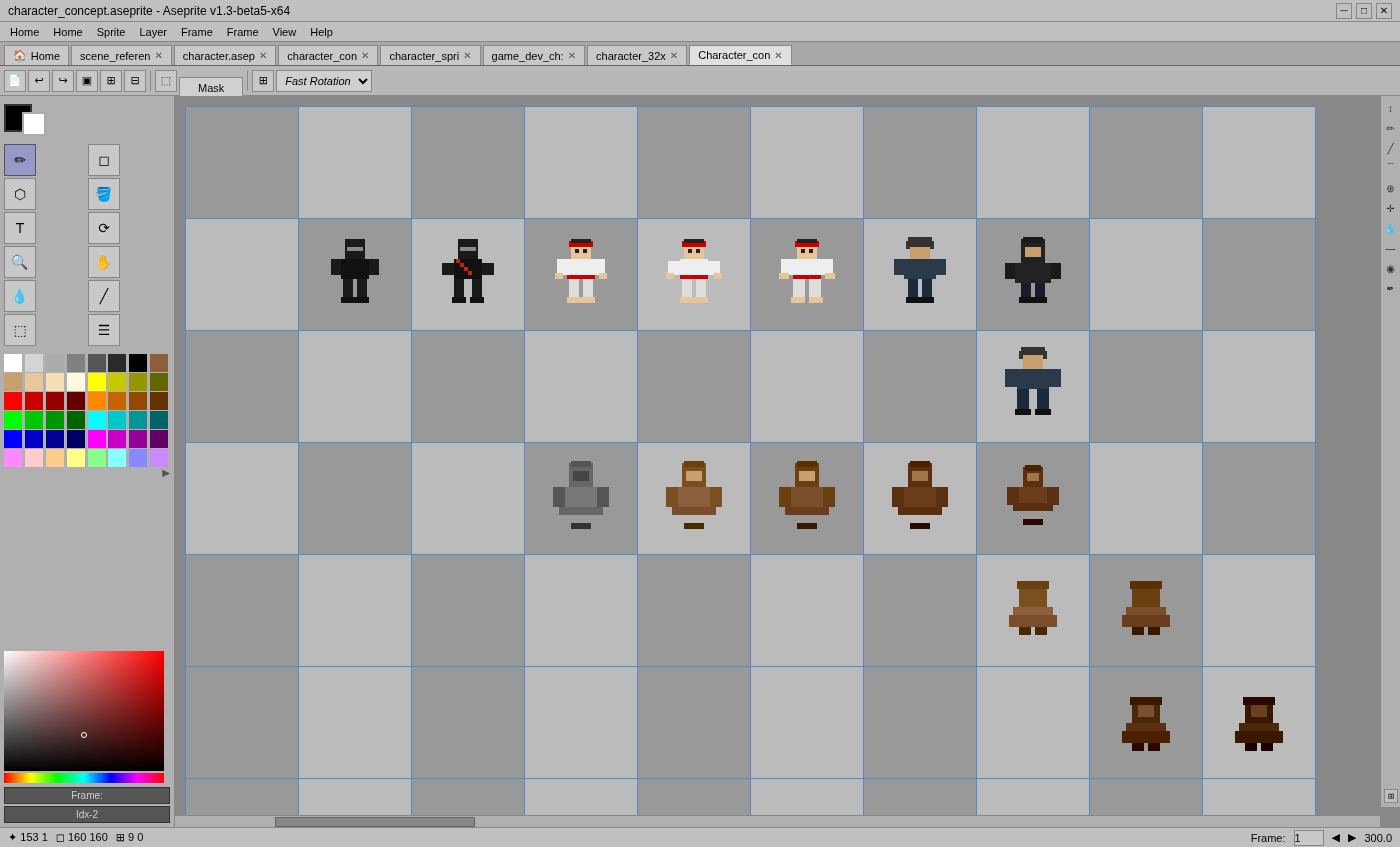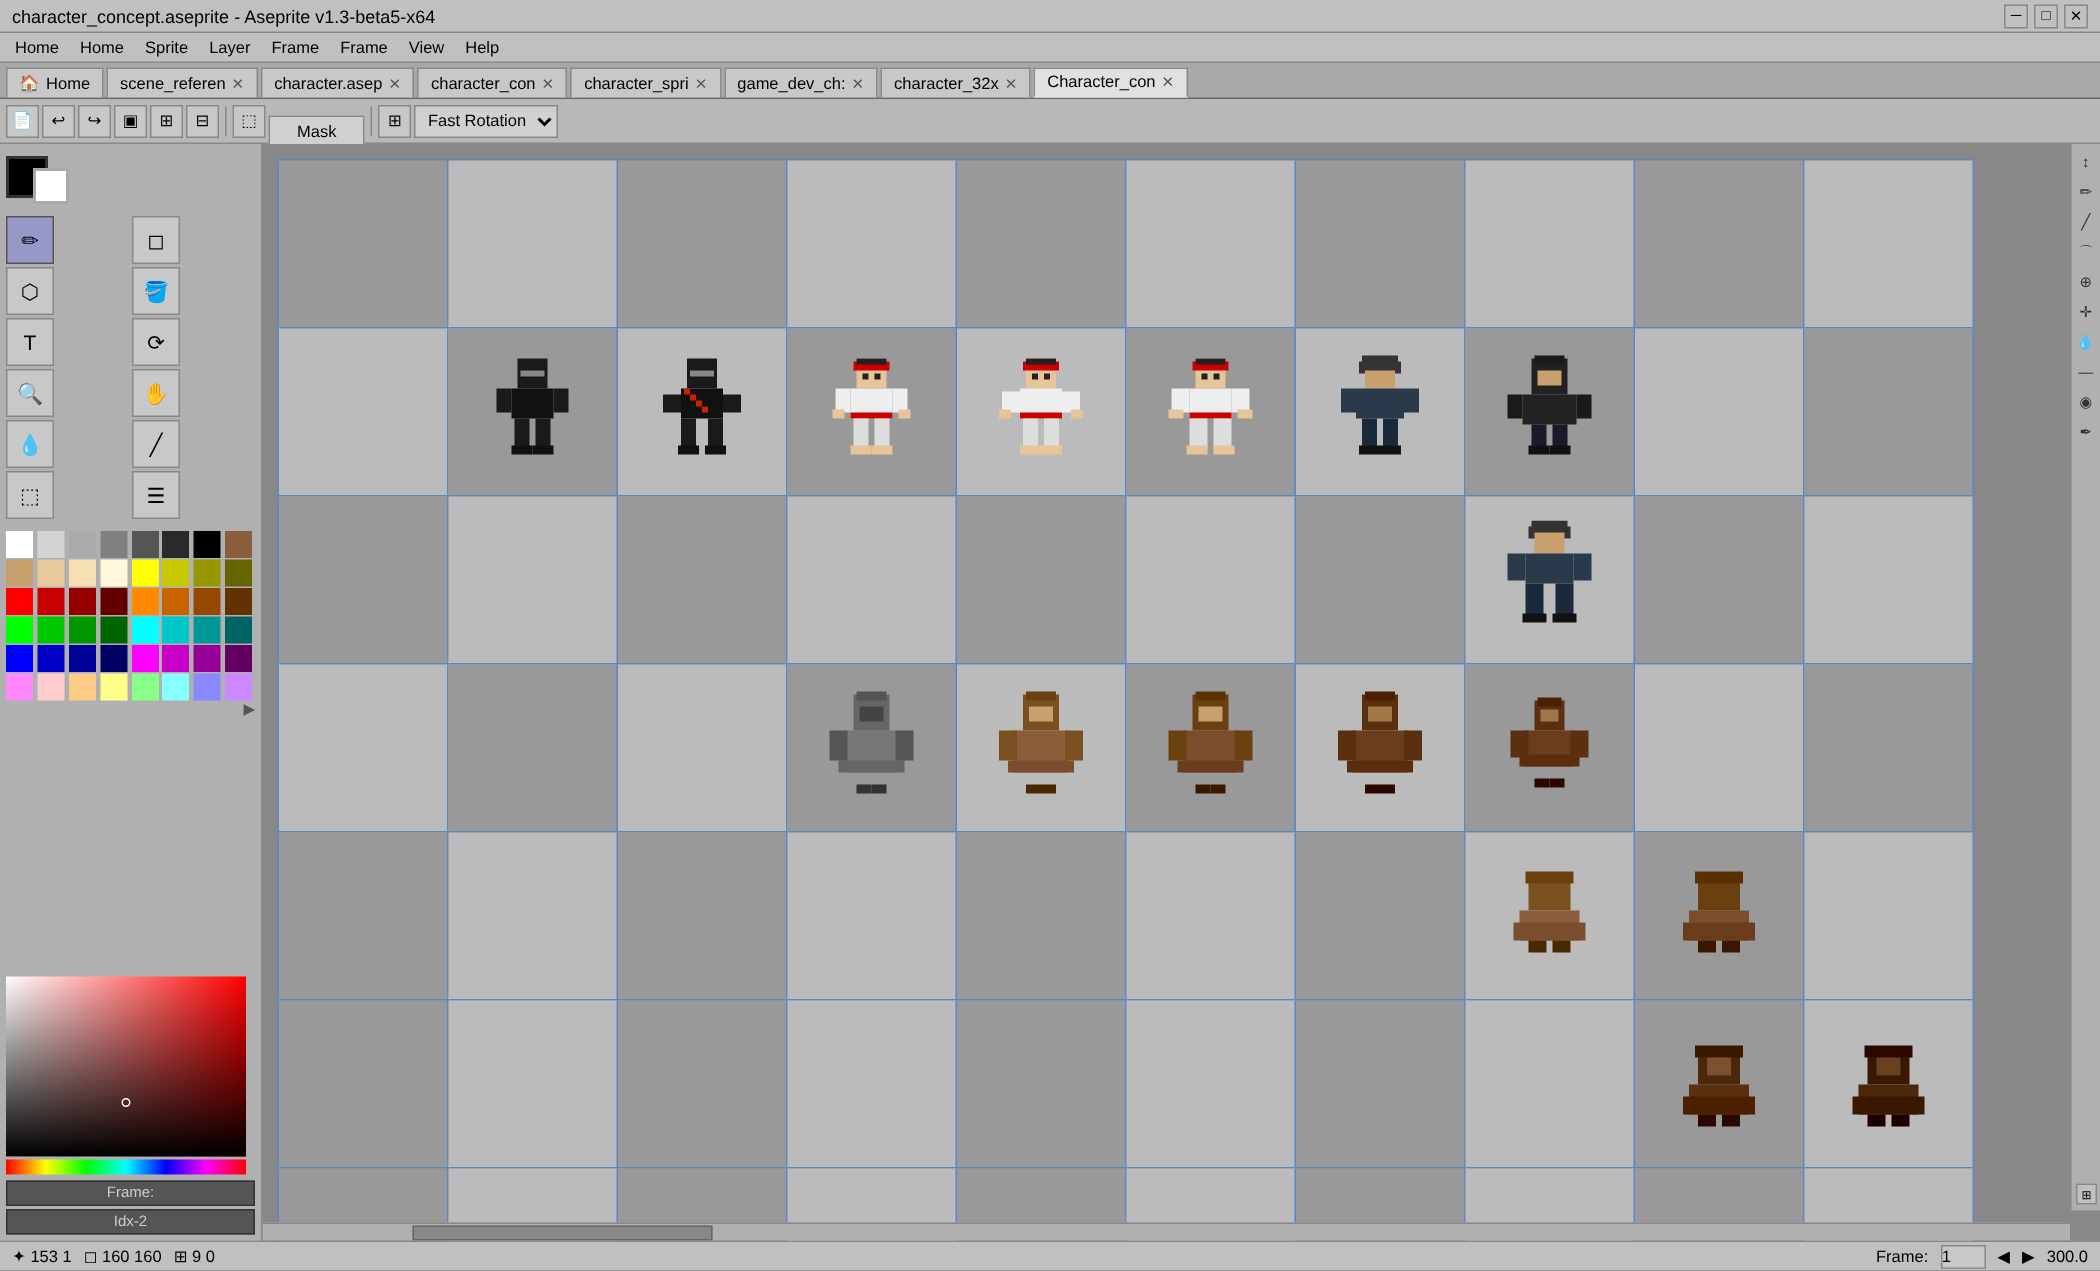--- a/index.html
+++ b/index.html
@@ -84,20 +84,21 @@
       border: 1px solid #888;
       display: flex; align-items: center; justify-content: center;
       font-size: 11px; cursor: pointer;
     }
     .toolbar-separator { width: 1px; height: 20px; background: #888; margin: 0 2px; }
     .toolbar-select {
       height: 22px; background: #d0d0d0;
       border: 1px solid #888;
       font-size: 11px;
       padding: 0 4px;
+      font-style: italic;
     }
     .toolbar-label {
       font-size: 11px;
       padding: 0 18px;
       background: #d0d0d0;
       border: 1px solid #888;
       height: 22px;
       display: flex; align-items: center;
       min-width: 50px;
       margin-top: 14px;

